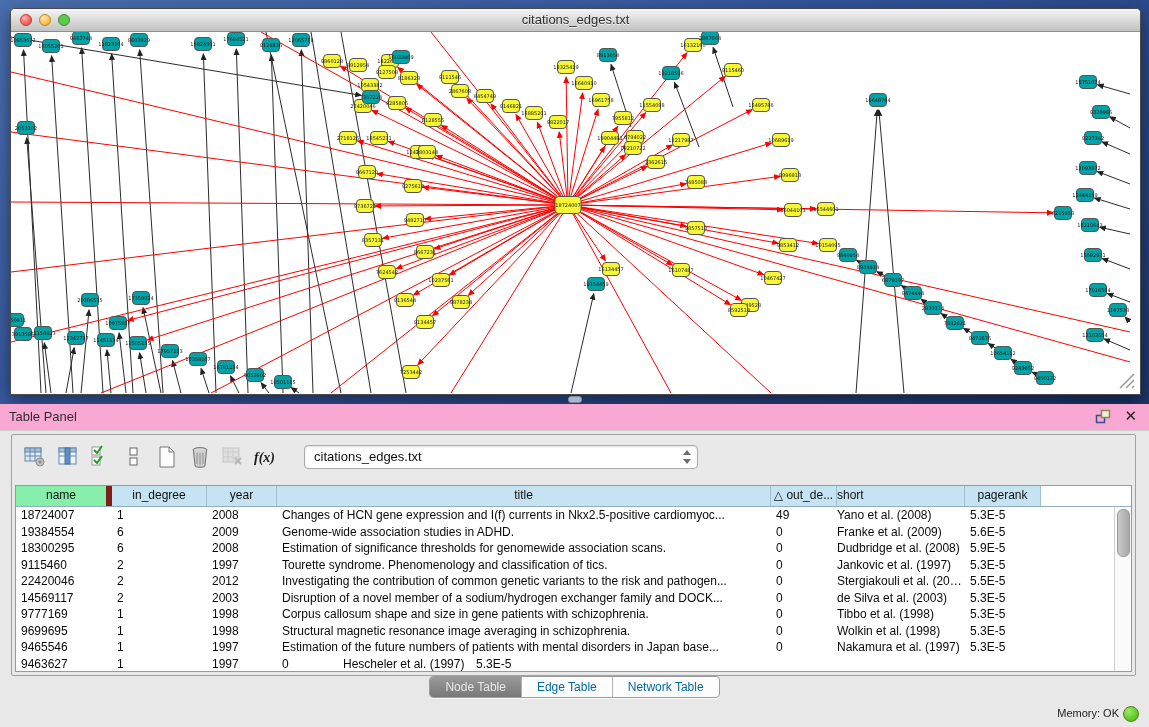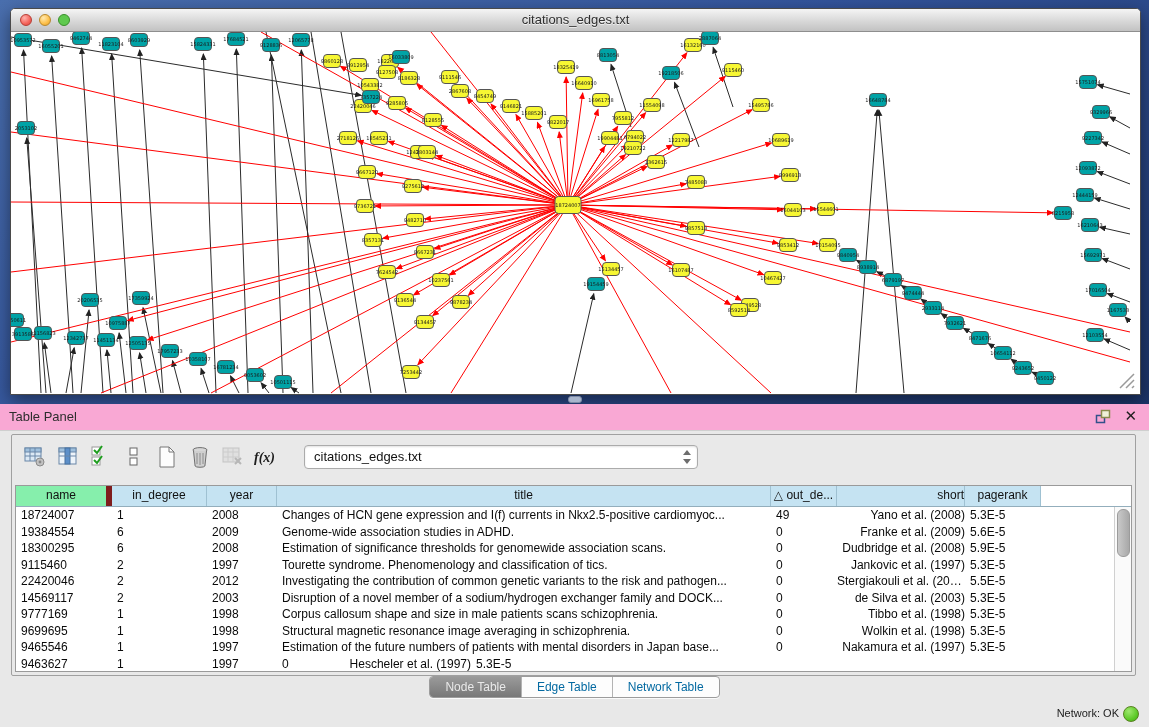--- a/index.html
+++ b/index.html
@@ -50,21 +50,21 @@
     border:1px solid #9a9a9a;overflow:hidden;}
   .thead{display:flex;height:20px;border-bottom:1px solid #93aebc;}
   .hc{box-sizing:border-box;height:20px;line-height:19px;font-size:12px;color:#111;text-align:center;
     background:#c5e3f2;border-right:1px solid #9fc1d2;overflow:hidden;white-space:nowrap;cursor:pointer;}
   .hc.gray{background:#86efac;border-right:6px solid #7f1d1d;}
   .hc.fill{background:#fff;border-right:none;flex:1;cursor:default;}
   .tbody{position:absolute;left:0;top:21px;right:16px;bottom:0;overflow:hidden;}
   .tr{display:flex;height:16.5px;line-height:16.5px;font-size:12px;color:#0a0a0a;}
   .td{box-sizing:border-box;padding-left:5px;overflow:hidden;white-space:nowrap;text-overflow:ellipsis;}
   .c0{width:96px;}.c1{width:95px;}.c2{width:70px;}.c3{width:494px;}.c4{width:66px;}
-  .c5{width:128px;text-align:right;padding-left:0;}.c6{width:76px;}
+  .c5{width:128px;text-align:left;padding-left:0;}.c6{width:76px;}
   .vscroll{position:absolute;right:0;top:21px;bottom:0;width:16px;background:#fafafa;border-left:1px solid #d0d0d0;}
   .vthumb{position:absolute;left:2px;top:2px;width:11px;height:46px;border-radius:6px;
     background:linear-gradient(90deg,#c9c9c9,#a8a8a8);border:1px solid #9b9b9b;}
   
   .tabsbar{position:absolute;left:0;top:272px;width:100%;height:24px;display:flex;justify-content:center;}
   .seg{display:inline-flex;height:20px;border:1px solid #9c9c9c;border-radius:4px;overflow:hidden;
     background:#fdfdfd;box-shadow:0 1px 0 rgba(255,255,255,.8);}
   .seg-item{padding:0 15px;line-height:20px;font-size:12px;color:#0369a1;border-right:1px solid #b3b3b3;cursor:pointer;}
   .seg-item:last-child{border-right:none;}
   .seg-item.sel{background:linear-gradient(#9a9a9a,#787878);color:#e9e9e9;}
@@ -595,21 +595,21 @@
             <div class="td c2">2003</div>
             <div class="td c3">Disruption of a novel member of a sodium/hydrogen exchanger family and DOCK...</div>
             <div class="td c4">0</div>
             <div class="td c5">de Silva et al. (2003)</div>
             <div class="td c6">5.3E-5</div>
           </div>
           <div class="tr">
             <div class="td c0">9777169</div>
             <div class="td c1">1</div>
             <div class="td c2">1998</div>
-            <div class="td c3">Corpus callosum shape and size in male patients scans schizophrenia.</div>
+            <div class="td c3">Corpus callosum shape and size in gene patients with schizophrenia.</div>
             <div class="td c4">0</div>
             <div class="td c5">Tibbo et al. (1998)</div>
             <div class="td c6">5.3E-5</div>
           </div>
           <div class="tr">
             <div class="td c0">9699695</div>
             <div class="td c1">1</div>
             <div class="td c2">1998</div>
             <div class="td c3">Structural magnetic resonance image averaging in schizophrenia.</div>
             <div class="td c4">0</div>
@@ -642,16 +642,16 @@
 
   <div class="tabsbar">
     <div class="seg">
       <span class="seg-item sel">Node Table</span>
       <span class="seg-item">Edge Table</span>
       <span class="seg-item">Network Table</span>
     </div>
   </div>
 
   <div class="statusbar">
-    <span class="mem">Network: OK</span>
+    <span class="mem">Memory: OK</span>
     <span class="memdot"></span>
   </div>
 </div>
 
 </body></html>

